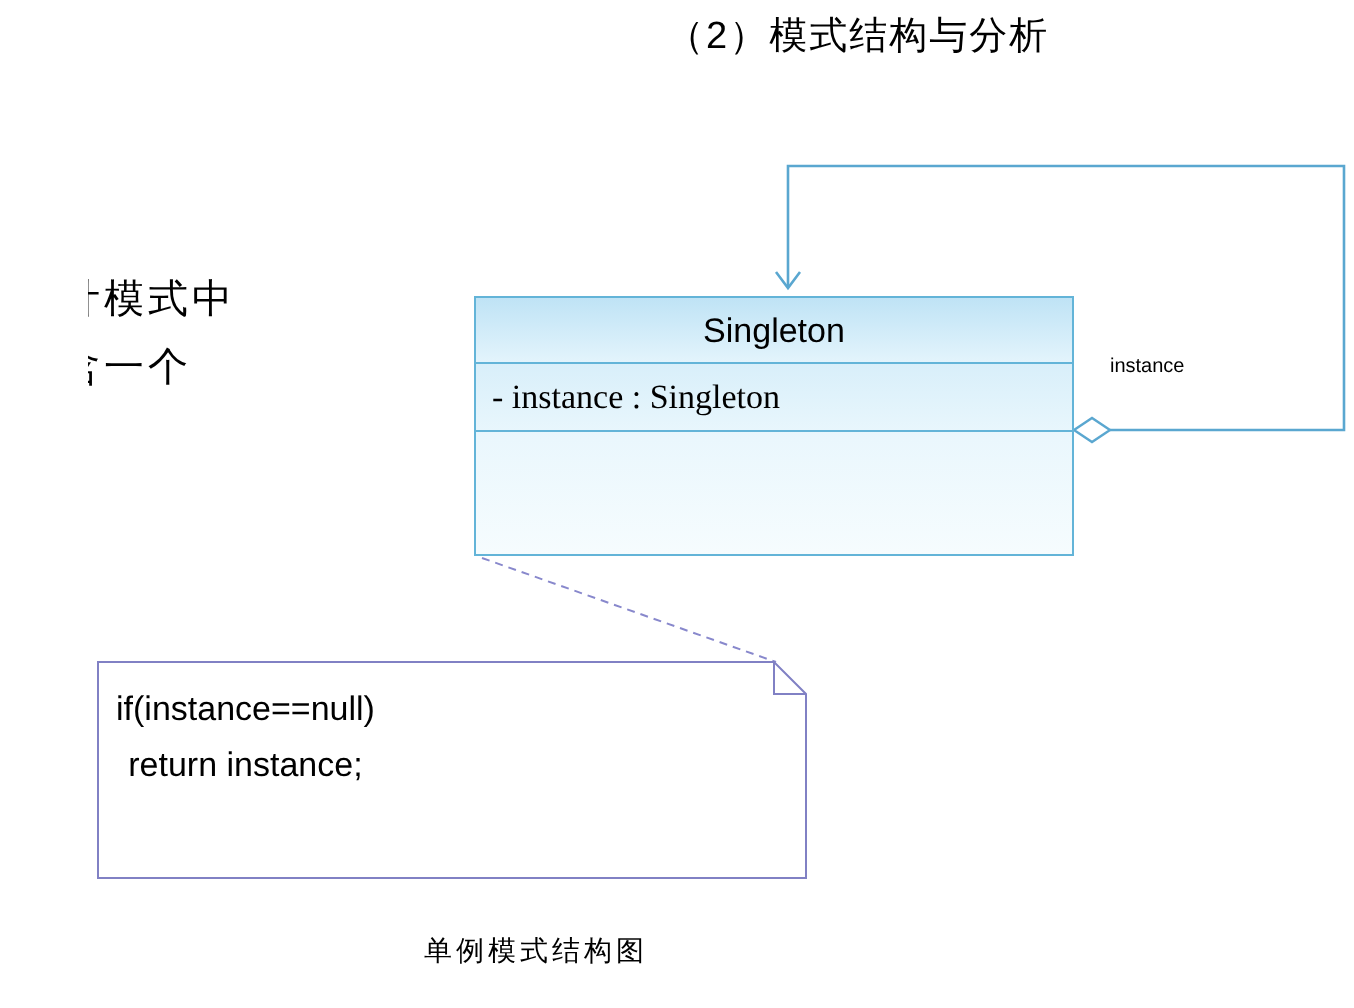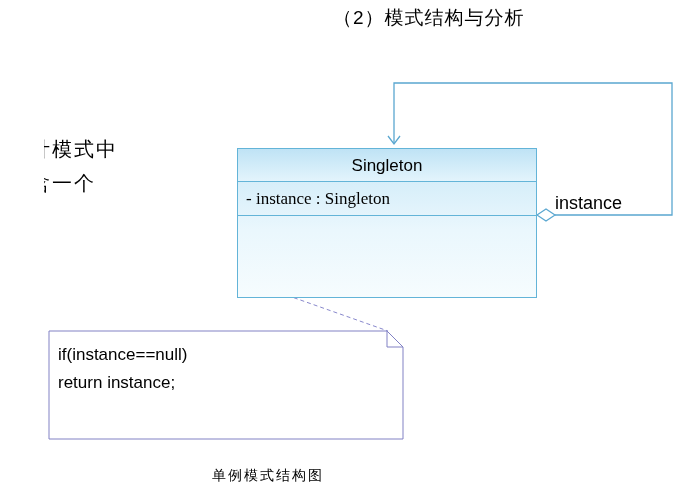--- a/index.html
+++ b/index.html
@@ -27,21 +27,21 @@
   }
   .edge-line1{top:136px;}
   .edge-line2{top:170px;}
   
   svg.overlay{
     position:absolute;left:0;top:0;width:677px;height:504px;
     pointer-events:none;
   }
   
   .uml-class{
-    left:193px;top:148px;width:300px;height:150px;
+    left:193px;top:148px;width:300px;height:130px;
     border:1px solid #63b4d8;
     background:linear-gradient(180deg,#c9e8f7 0%,#eaf7fd 55%,#f6fcfe 100%);
     box-sizing:border-box;
     font-size:17px;
   }
   .uml-class .compartment{box-sizing:border-box;}
   .uml-head{
     height:33px;line-height:33px;text-align:center;
     border-bottom:1px solid #63b4d8;
     background:linear-gradient(180deg,#bfe3f5,#e3f4fc);
@@ -50,28 +50,28 @@
     height:34px;line-height:34px;
     border-bottom:1px solid #63b4d8;
     padding-left:8px;white-space:pre;font-family:Liberation Serif, serif;
   }
   .uml-methods{
     padding:4px 0 0 8px;line-height:27px;
   }
   .uml-methods div{white-space:pre;}
   
   .assoc-label{
-    left:511px;top:193px;font-size:18px;white-space:nowrap;
+    left:511px;top:178px;font-size:10px;white-space:nowrap;
   }
   
   .note-text{
     left:14px;top:341px;
     font-size:17px;line-height:28px;
   }
-  .note-text div{white-space:pre;}
+  .note-text div{white-space:pre;text-align:center;}
   
   .caption{
     left:168px;top:467px;
     font-size:14px;letter-spacing:2px;white-space:nowrap;
   }
 </style>
 </head>
 <body>
 
 <div id="canvas">

